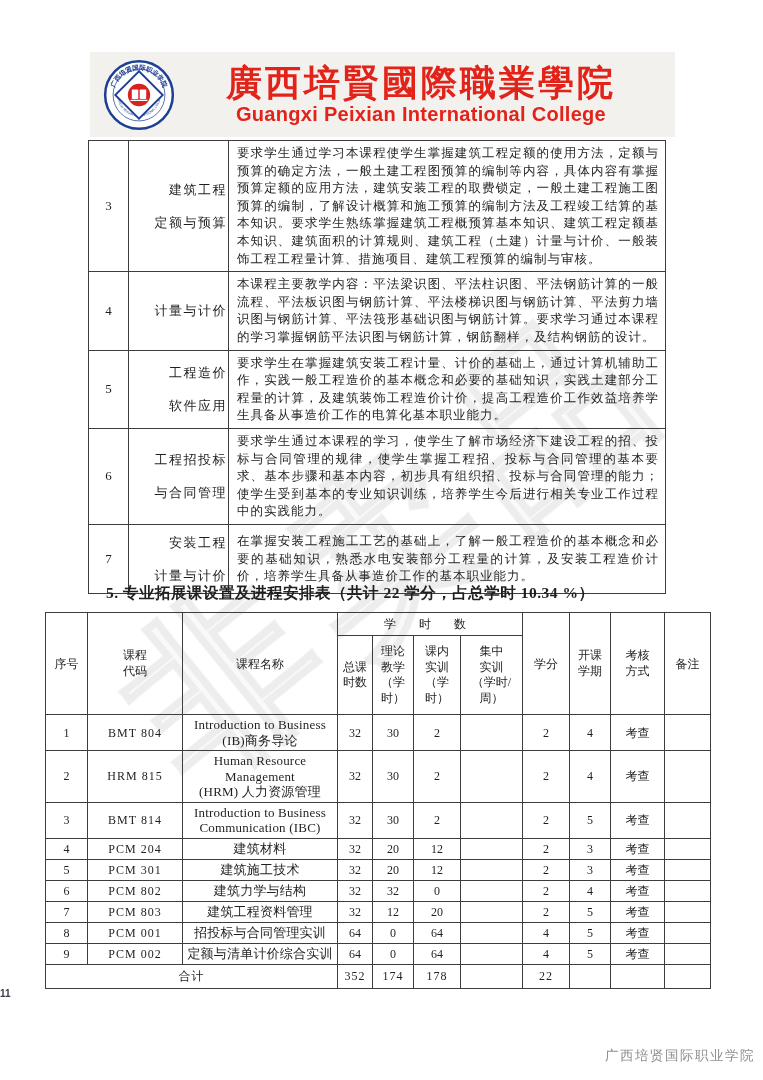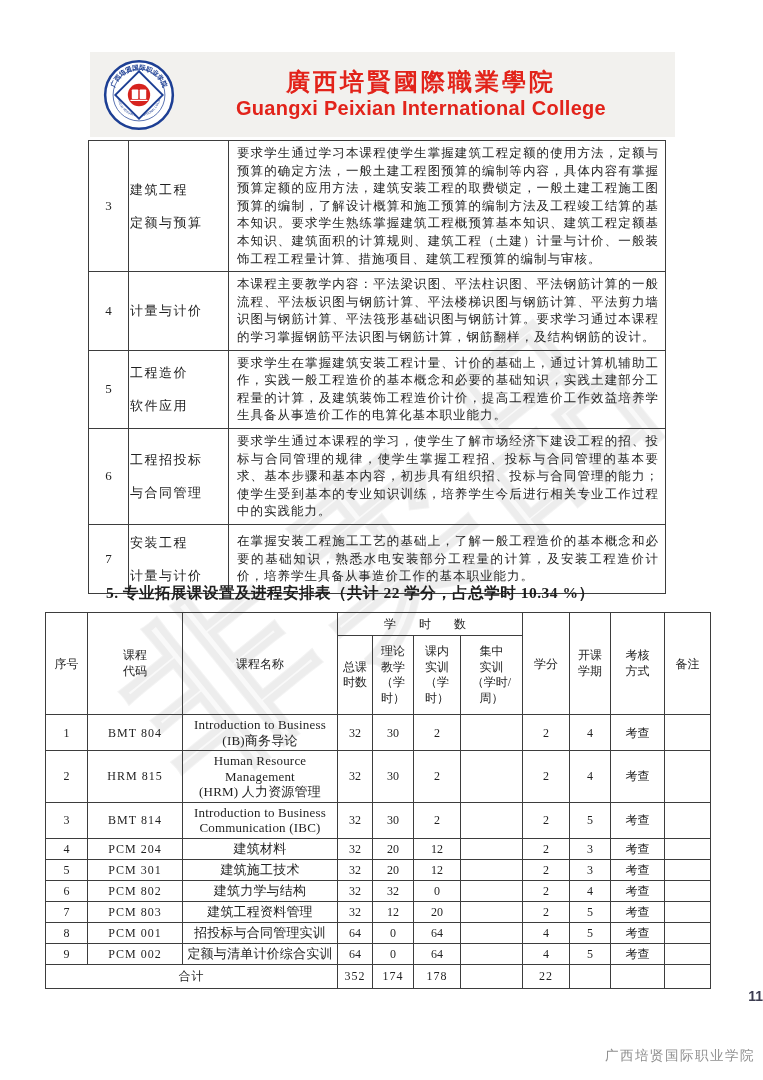--- a/index.html
+++ b/index.html
@@ -22,35 +22,35 @@
   }
 
   
   .header {
     position:absolute; left:90px; top:52px; width:585px; height:85px;
     background:#f2f1ee; display:flex; align-items:center; z-index:1;
   }
   .logo { width:72px; height:72px; margin-left:13px; flex:none; }
   .titles { flex:1; text-align:center; padding-right:8px; }
   .title-zh {
-    color:#e2231a; font-size:24px; font-weight:bold; letter-spacing:3px;
+    color:#e2231a; font-size:36px; font-weight:bold; letter-spacing:3px;
     line-height:1.08; font-family:"DejaVu Serif","Liberation Serif",serif;
   }
   .title-en {
     color:#e2231a; font-size:20px; font-weight:bold; letter-spacing:0.3px;
     margin-top:2px; font-family:"Liberation Sans","DejaVu Sans",sans-serif;
   }
 
   
   table { border-collapse:collapse; table-layout:fixed; z-index:1; }
   .desc-table { position:absolute; left:88px; top:140px; width:577px; }
   .desc-table td { border:1.5px solid #3d3d3d; vertical-align:middle;margin-top:26px; }
   .desc-table .cell-no { text-align:center; font-size:13px; }
   .desc-table .cell-name {
-    text-align:left; font-size:13px; letter-spacing:1.5px;
+    text-align:right; font-size:13px; letter-spacing:1.5px;
     line-height:33px; white-space:pre-line;
   }
   .desc-table .cell-desc {
     font-size:12.5px; line-height:17.6px; letter-spacing:1px;
     padding:4px 6px 3px 8px; text-align:justify;
   }
 
   
   .section-heading {
     position:absolute; left:106px; top:583px; font-size:15.5px;
@@ -65,22 +65,22 @@
   }
   .sched-table .pre { white-space:pre-line; line-height:15.5px; }
   .sched-table .hours-group { letter-spacing:10px; height:20px; padding:1px;font-family:Liberation Serif, serif; }
   .sched-table .h-row-b td { height:74px; }
   .sched-table .cname { font-size:13px; letter-spacing:0.2px; }
   .sched-table .code { letter-spacing:1px;margin-top:32px; }
   .sched-table .total-row td { height:19px; letter-spacing:1px; }
 
   
   .page-number {
-    position:absolute; top:988px; left:0; width:763px; text-align:right;
-    font-size:14px; font-weight:bold; color:#3c3c50; z-index:1;
+    position:absolute; top:988px; left:0; width:763px; text-align:left;
+    font-size:10px; font-weight:bold; color:#3c3c50; z-index:1;
     font-family:"Liberation Sans","DejaVu Sans",sans-serif;
   }
   .footer-name {
     position:absolute; top:1047px; right:8px; font-size:13.5px;
     color:#8f8f8f; letter-spacing:1.5px; z-index:1;
   }
 </style>
 </head>
 <body>
 

